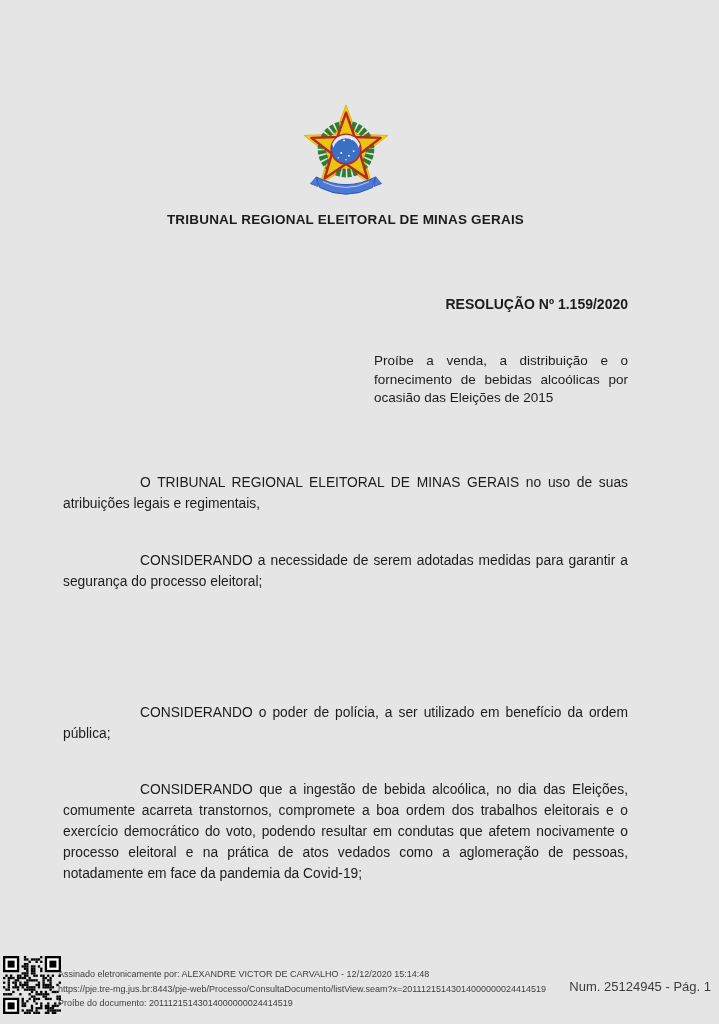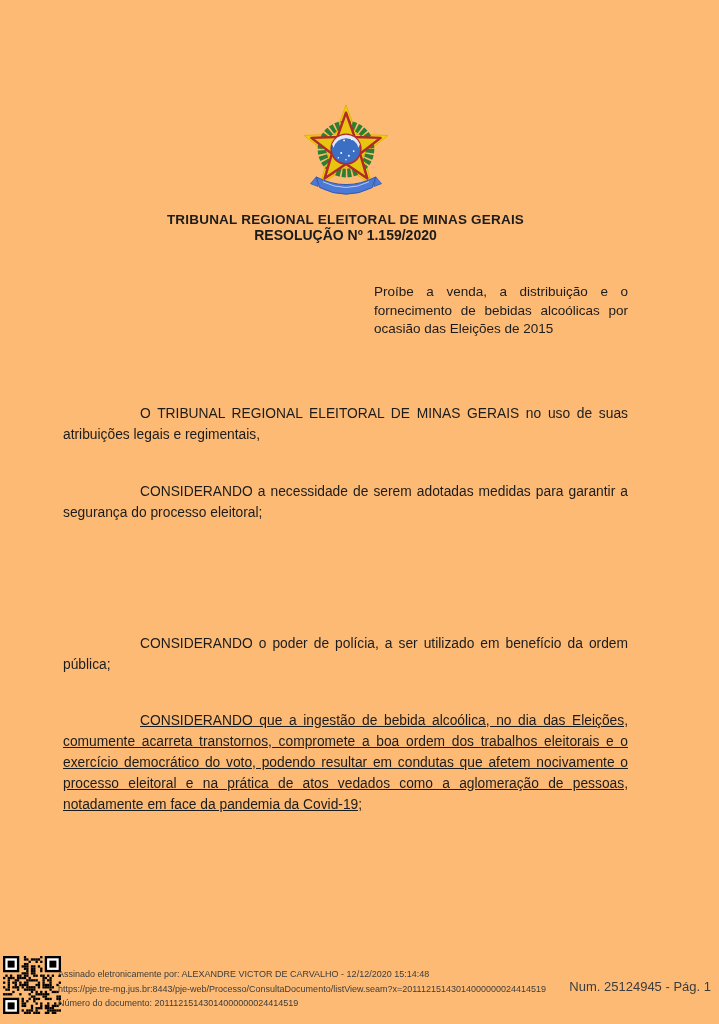--- a/index.html
+++ b/index.html
@@ -4,38 +4,39 @@
 <style>
   * { margin:0; padding:0; box-sizing:border-box; }
   html,body { background:#ffffff; }
   body {
     width:719px; height:1024px;
     position:relative;
     font-family:"Liberation Sans", sans-serif;
     color:#1c1c1c;
     overflow:hidden;
   }
-  .page { position:absolute; inset:0; background:#fdba74; }
+  .page { position:absolute; inset:0; background:#e5e5e5; }
   .content {
     position:absolute; top:0; left:63px; right:91px;
   }
   .emblem {
     display:block;
     margin:104px auto 0 auto;
     width:116px; height:95px;
   }
   .inst-title {
     margin-top:13px;
     text-align:center;
     font-size:13.5px;
     font-weight:bold;
     letter-spacing:0.2px;
   }
   .res-title {
-    text-align:center;
+    margin-top:69px;
+    text-align:right;
     font-size:14px;
     font-weight:bold;
   }
   .ementa {
     margin-top:40px;
     margin-left:auto;
     margin-right:0;
     width:254px;
     font-size:13.5px;
     line-height:18.5px;
@@ -43,21 +44,21 @@
   }
   .body-par {
     font-size:13.8px;
     line-height:21px;
     text-align:justify;
     text-indent:77px;
   }
   .p1 { margin-top:64px; }
   .p2 { margin-top:110px; }
   .p3 { margin-top:36px; }
-  .p4 { margin-top:35px;text-decoration:underline; }
+  .p4 { margin-top:35px; }
   .qr {
     position:absolute;
     left:3px; top:956px;
     width:58px; height:58px;
   }
   .footer-meta {
     position:absolute;
     left:58px; top:967px;
     font-size:9px;
     line-height:14.5px;
@@ -327,18 +328,18 @@
       <rect x="43.699999999999996" y="2.3" width="11.5" height="11.5" fill="#fff"></rect>
       <rect x="46" y="4.6" width="6.8999999999999995" height="6.8999999999999995" fill="#000"></rect>
       <rect x="0" y="41.4" width="16.099999999999998" height="16.099999999999998" fill="#000"></rect>
       <rect x="2.3" y="43.699999999999996" width="11.5" height="11.5" fill="#fff"></rect>
       <rect x="4.6" y="46" width="6.8999999999999995" height="6.8999999999999995" fill="#000"></rect>
     </svg>
 
   <div class="footer-meta">
     <div>Assinado eletronicamente por: ALEXANDRE VICTOR DE CARVALHO - 12/12/2020 15:14:48</div>
     <div>https://pje.tre-mg.jus.br:8443/pje-web/Processo/ConsultaDocumento/listView.seam?x=20111215143014000000024414519</div>
-    <div>Número do documento: 20111215143014000000024414519</div>
+    <div>Proíbe do documento: 20111215143014000000024414519</div>
   </div>
 
   <div class="page-ref">Num. 25124945 - Pág. 1</div>
 
 </div>
 
 </body></html>

